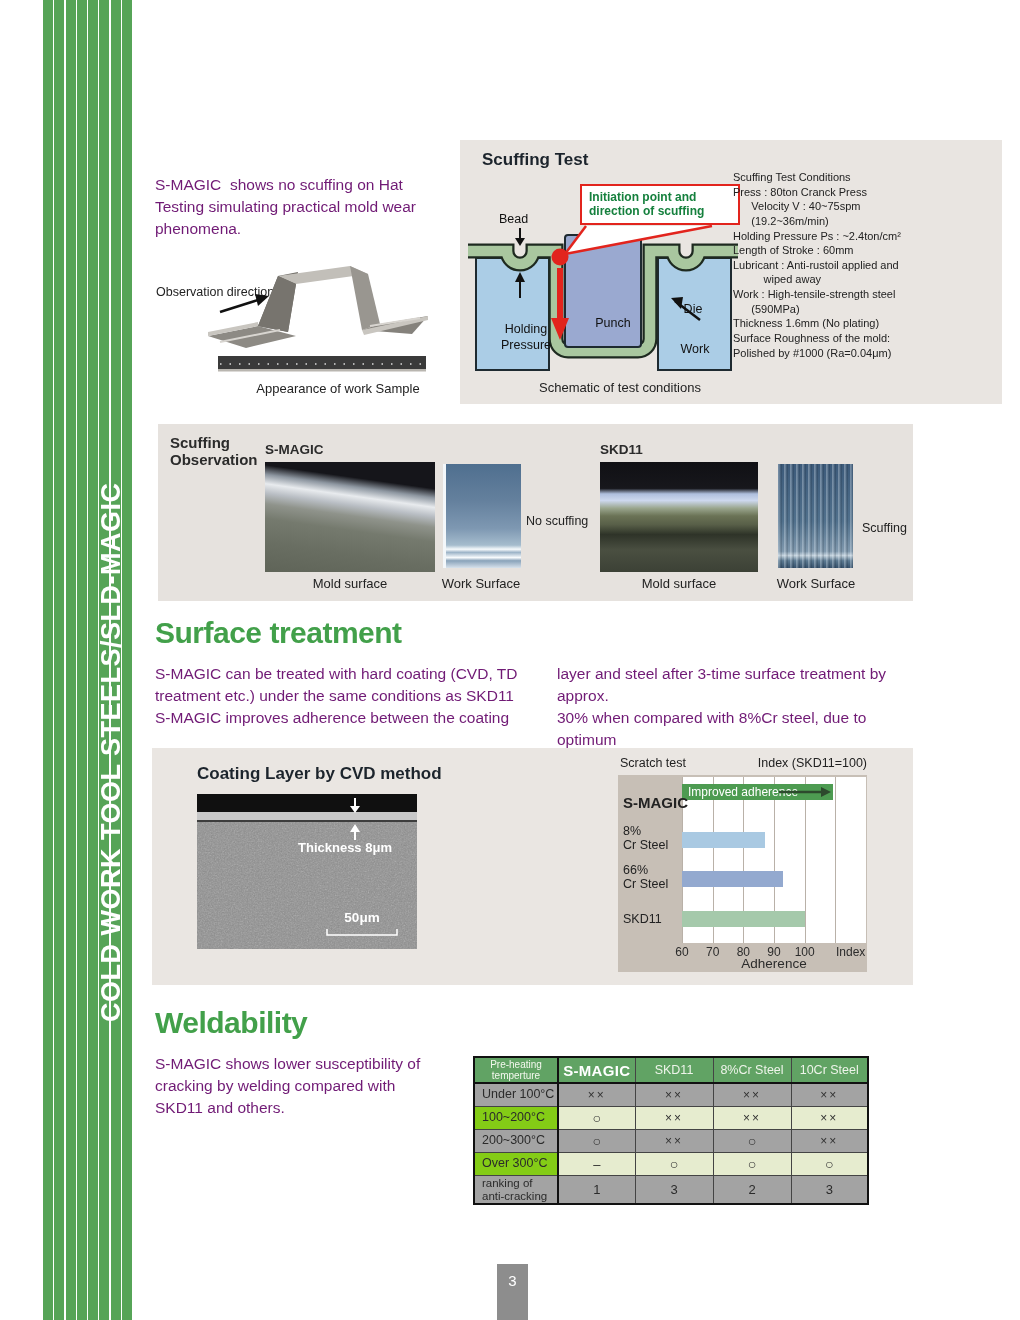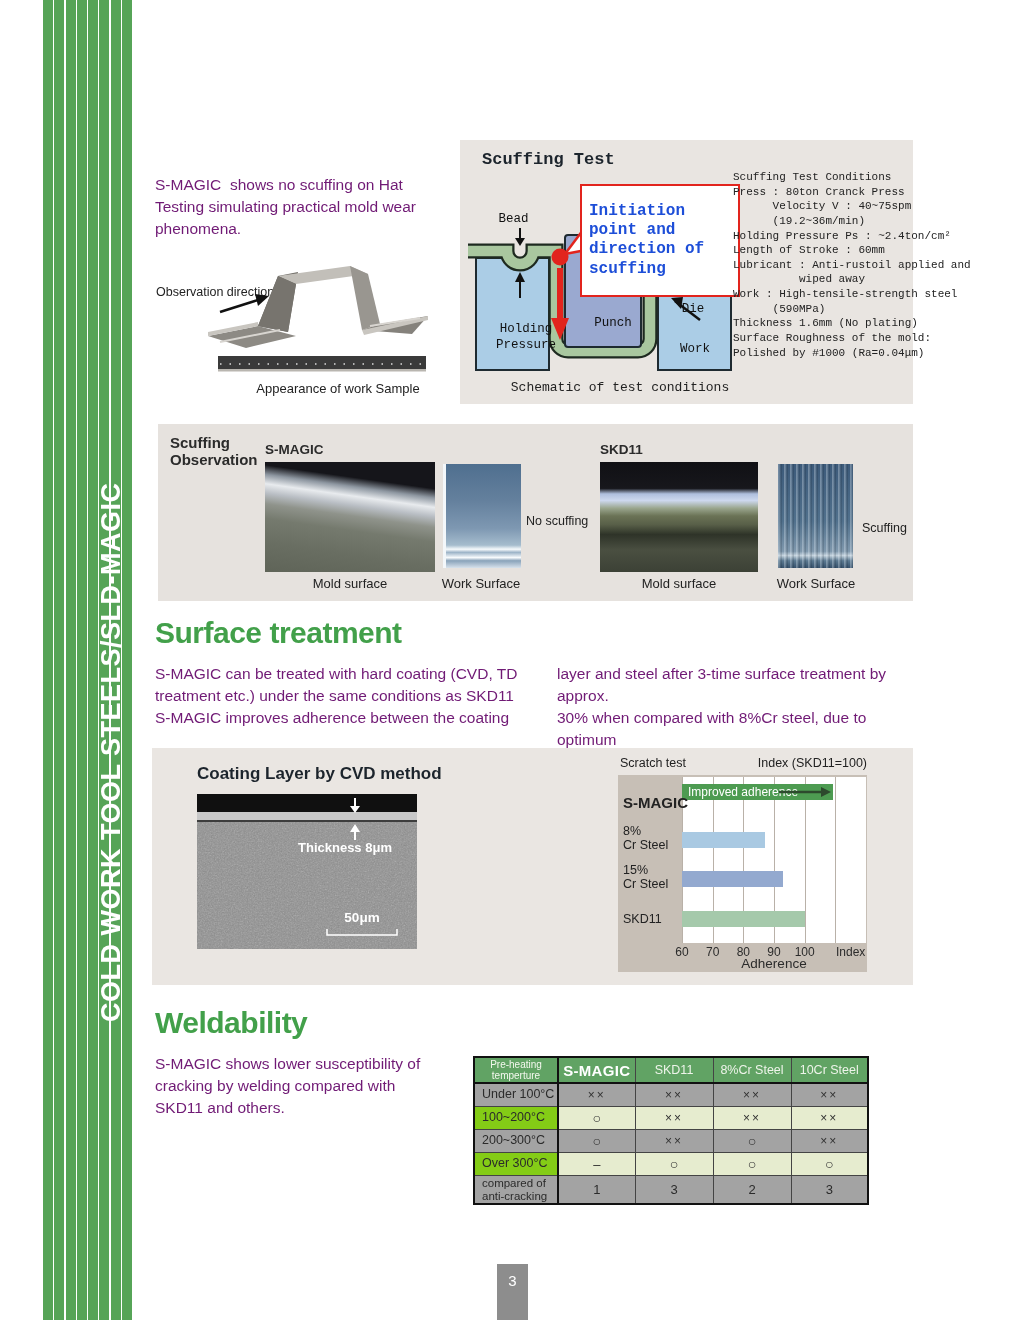--- a/index.html
+++ b/index.html
@@ -20,22 +20,22 @@
   
   .h1{color:#42a04a;font-weight:bold;font-size:30px;letter-spacing:-0.5px;}
   .body-txt{font-size:15.5px;line-height:1.42;color:#701a75;}
   .small-lbl{font-size:12.5px;color:#222;}
 
   
   .panel{background:#e9e5e1;}
   .panel-title{font-weight:bold;font-size:17px;color:#1c242c;}
 
   .cond{font-size:11px;line-height:1.33;color:#222;}
-  .callout{border:2.5px solid #e2241d;background:#ffffff;font-weight:bold;font-size:16px;
-    line-height:1.2;padding:16px 7px;color:#1d4ed8;white-space:pre-line;}
+  .callout{border:2.5px solid #e2241d;background:#ffffff;font-weight:bold;font-size:12px;
+    line-height:1.2;padding:4px 7px;color:#15803d;white-space:pre-line;}
   .diag-lbl{font-size:12.5px;color:#111;white-space:pre-line;line-height:1.25;}
 
   
   .ph{box-shadow:none;}
   .photo-mold-smagic{background:linear-gradient(188deg,#15151a 0%,#15151a 20%,#8d96a0 27%,#e8ebee 34%,#b9bec4 41%,#8f938b 49%,#757a6e 60%,#696e62 78%,#5f6458 100%);}
   .photo-work-smagic{border-left:3px solid #f3f7fa;
     background:linear-gradient(180deg,#4f6f8f 0%,#64809d 35%,#7e98b2 62%,#a5bccd 78%,#f6fafc 82%,#9db4c8 85%,#f8fbfd 90%,#8aa3ba 93%,#d7e2ec 100%);}
   .photo-mold-skd11{background:linear-gradient(180deg,#101014 0%,#17171c 24%,#aebedd 29%,#cdd8ee 35%,#9aa68e 42%,#6b7356 49%,#585f48 57%,#2e3328 66%,#4a4f41 80%,#3c4136 100%);}
   .photo-work-skd11{background:
     repeating-linear-gradient(90deg,rgba(235,243,250,0.30) 0px,rgba(235,243,250,0.30) 1px,rgba(10,20,30,0.16) 3px,rgba(10,20,30,0.16) 4px,rgba(255,255,255,0) 4px,rgba(255,255,255,0) 6px),
@@ -100,21 +100,21 @@
     <polygon points="162,92 180,86 228,78 212,96" fill="#85827c"></polygon>
     <polygon points="162,92 228,78 228,82 164,97" fill="#c9c6c0"></polygon>
     <line x1="20" y1="104" x2="80" y2="92" stroke="#d8d5d0" stroke-width="2"></line>
     <line x1="170" y1="88" x2="220" y2="80" stroke="#d8d5d0" stroke-width="2"></line>
     <rect x="18" y="118" width="208" height="13" fill="#3a3a3a"></rect>
     <line x1="20" y1="126" x2="226" y2="126" stroke="#ddd" stroke-width="1.5" stroke-dasharray="1.5,8"></line>
     <rect x="18" y="131" width="208" height="2.5" fill="#b9b6b0"></rect>
   </svg>
   <div class="abs cap ctr" style="left:228px;top:381px;width:220px;">Appearance of work Sample</div>
 
-  <div class="abs panel" style="left:460px;top:140px;width:453px;height:264px;font-family:Liberation Mono, monospace;">
+  <div class="abs panel" style="left:460px;top:140px;width:542px;height:264px;">
     <div class="abs panel-title" style="left:22px;top:10px;">Scuffing Test</div>
 
     <svg class="abs" style="left:8px;top:40px;" width="270" height="198" viewBox="0 0 270 198">
 
       <rect x="8" y="78" width="73" height="112" fill="#abcde6" stroke="#1e2a30" stroke-width="2"></rect>
       <rect x="190" y="78" width="73" height="112" fill="#abcde6" stroke="#1e2a30" stroke-width="2"></rect>
 
       <path d="M0,71 H39 A13,13 0 0 0 65,71 H88 V159 A12,12 0 0 0 100,171 H170 A12,12 0 0 0 182,159 V71 H205 A13,13 0 0 0 231,71 H270" fill="none" stroke="#1e2a20" stroke-width="15"></path>
       <path d="M0,71 H39 A13,13 0 0 0 65,71 H88 V159 A12,12 0 0 0 100,171 H170 A12,12 0 0 0 182,159 V71 H205 A13,13 0 0 0 231,71 H270" fill="none" stroke="#a9c79f" stroke-width="10.5"></path>
 
@@ -231,21 +231,21 @@
               <polygon points="42,1 52,6 42,11" fill="#2d4a2d"></polygon>
             </svg>
           </div>
           <div class="bar" style="top: 55px; width: 82.8px; background: rgb(169, 201, 226);"></div>
           <div class="bar" style="top: 94px; width: 101.2px; background: rgb(147, 169, 207);"></div>
           <div class="bar" style="top: 134px; width: 122.667px; background: rgb(165, 201, 171);"></div>
         </div>
       <div class="cat cat0" style="top:19px;">S-MAGIC</div>
       <div class="cat" style="top:49px;">8%
 Cr Steel</div>
-      <div class="cat" style="top:88px;">15%
+      <div class="cat" style="top:88px;">66%
 Cr Steel</div>
       <div class="cat" style="top:137px;">SKD11</div>
       <div class="tickrow">
           <span style="left: 64px;">60</span>
           <span style="left: 94.6667px;">70</span>
           <span style="left: 125.333px;">80</span>
           <span style="left: 156px;">90</span>
           <span style="left: 186.667px;">100</span>
           <span style="left: 232.667px;">Index</span>
         </div>
@@ -299,21 +299,21 @@
           <td class="symx">××</td>
         </tr>
         <tr class="shaded">
           <td class="rl">Over 300°C</td>
           <td>–</td>
           <td class="symo">○</td>
           <td class="symo">○</td>
           <td class="symo">○</td>
         </tr>
         <tr class=" rank">
-          <td class="rl" style="font-size: 11.5px;">compared of
+          <td class="rl" style="font-size: 11.5px;">ranking of
 anti-cracking</td>
           <td>1</td>
           <td>3</td>
           <td>2</td>
           <td>3</td>
         </tr>
       </tbody>
   </table>
 
 

